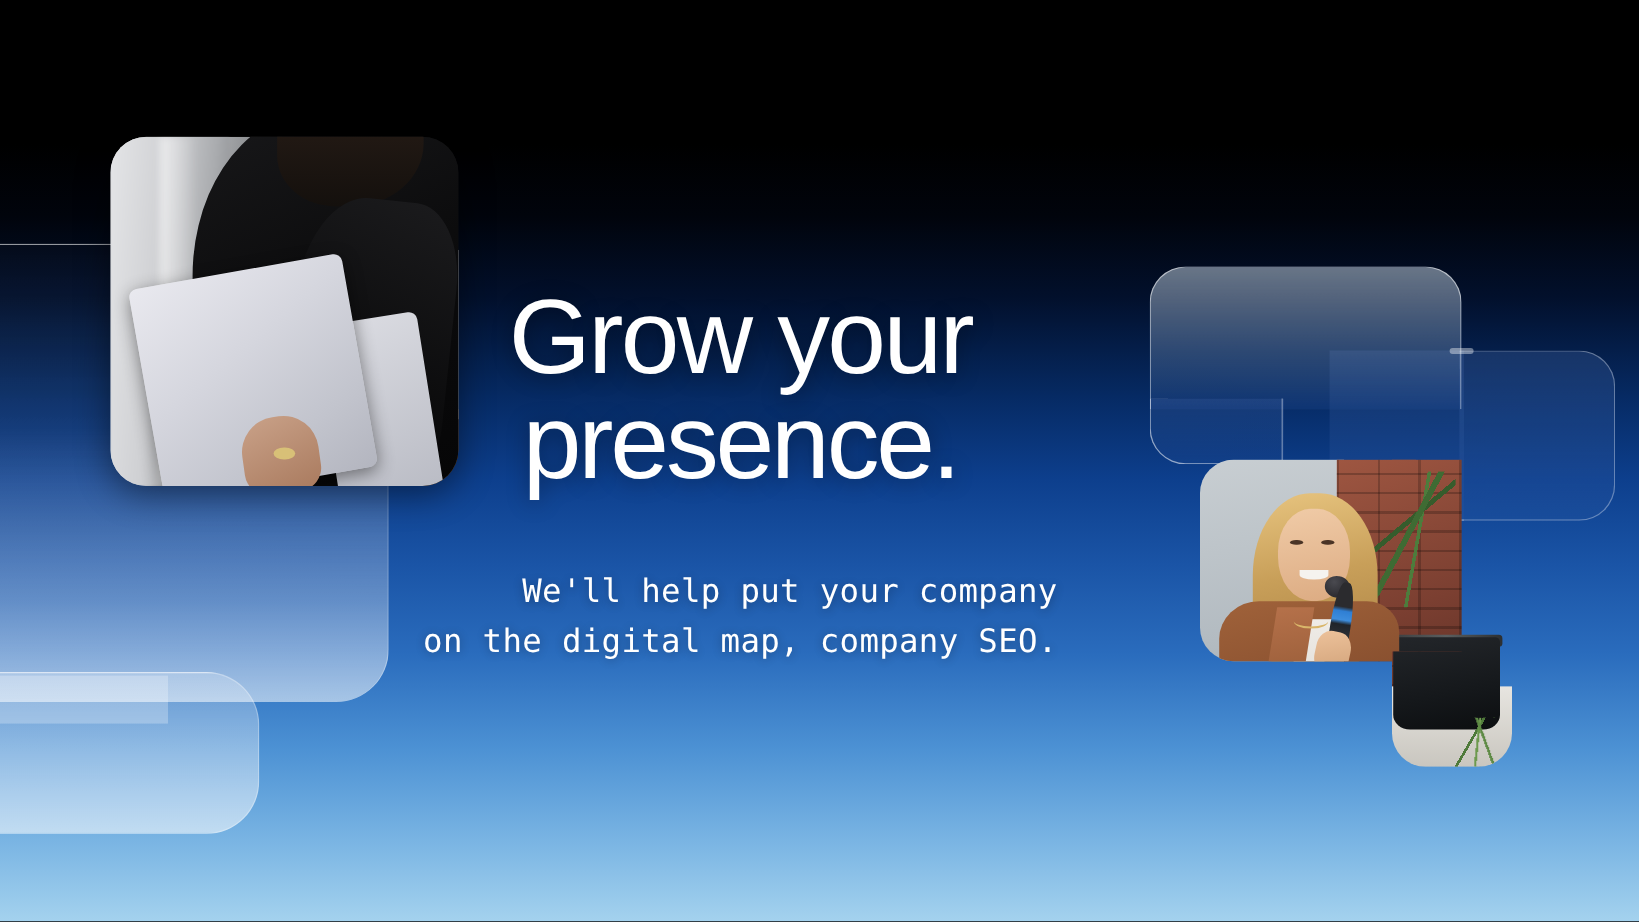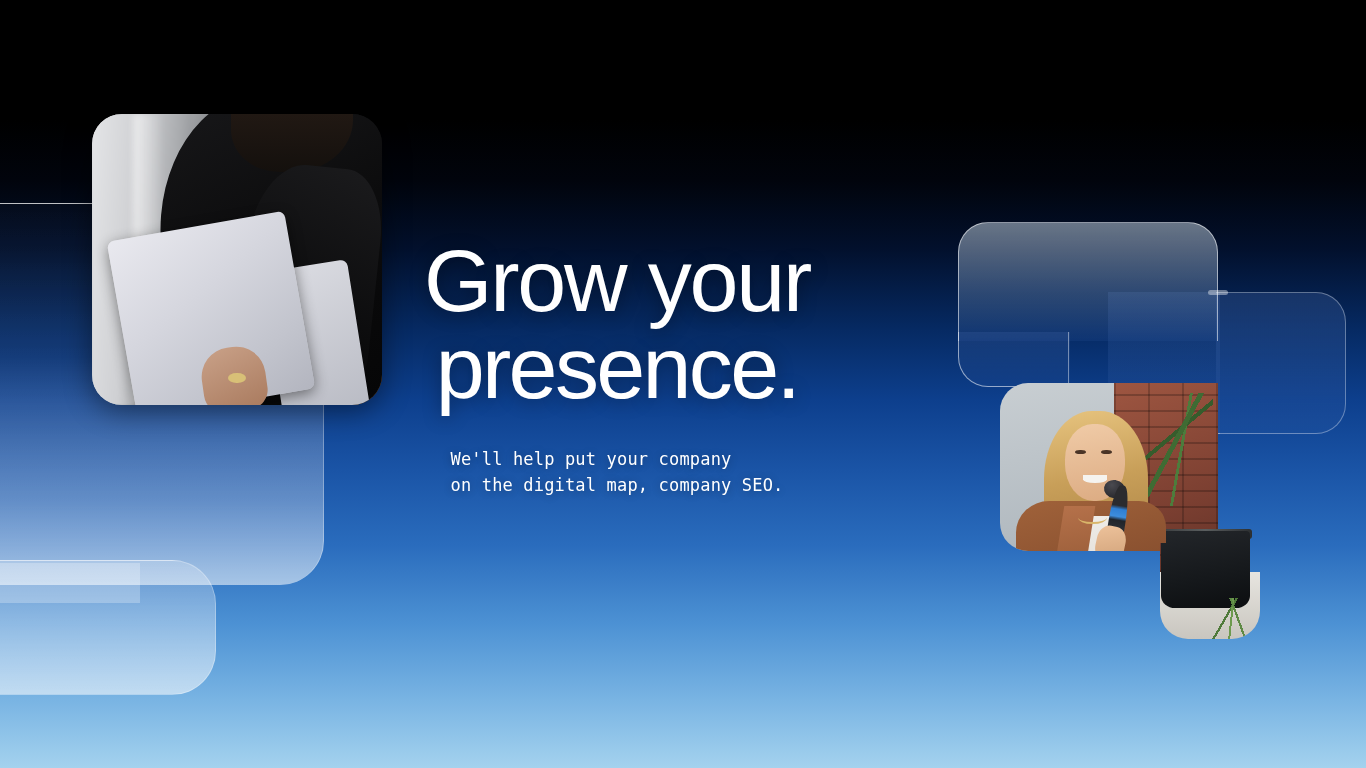--- a/index.html
+++ b/index.html
@@ -184,25 +184,25 @@
     letter-spacing:-0.025em;
   }
   .headline .l2 {
     display:block;
     font-size:88px;
     font-weight:400;
     letter-spacing:-0.03em;
     margin-top:2px;
   }
   .subtitle {
-    margin-top:24px;
-    text-align:left;
+    margin-top:50px;
+    text-align:right;
     color:#ffffff;
     font-family:"DejaVu Sans Mono","Liberation Mono",monospace;
-    font-size:17px;
+    font-size:27px;
     line-height:1.52;
     letter-spacing:0.01em;
     text-shadow:0 1px 8px rgba(0,0,0,0.30);
   }
   .subtitle span { display:block; }
 
   
   .art { position:absolute; inset:0; }
 
   

